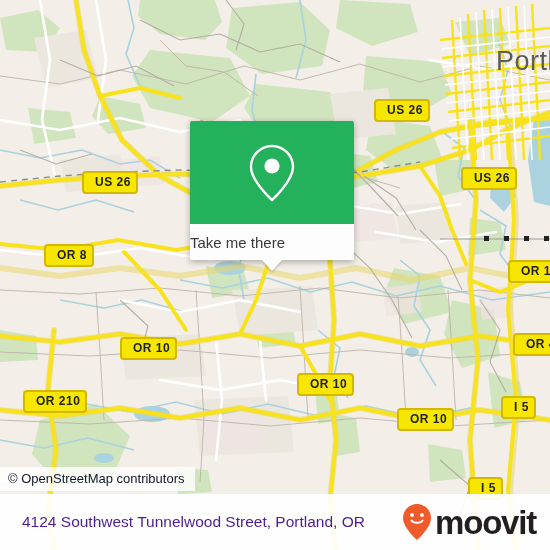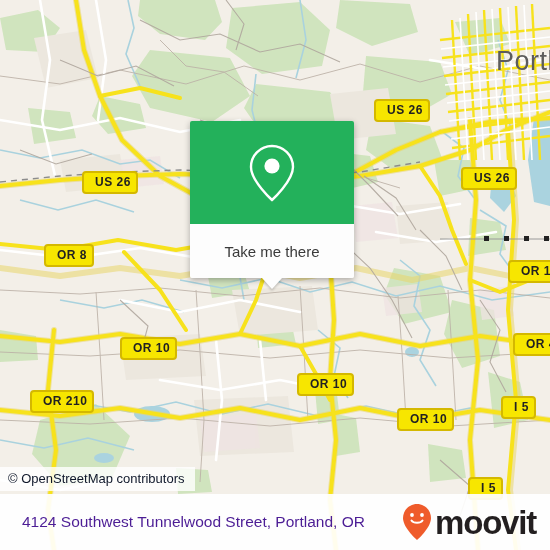--- a/index.html
+++ b/index.html
@@ -51,22 +51,22 @@
     overflow:visible;
   }
   .popup-head{
     background:#23b15b;
     height:103px;
     border-radius:2px 2px 0 0;
     display:flex;align-items:center;justify-content:center;
   }
   .popup-foot{
     background:#fdfdfd;
-    height:54px;
-    display:flex;align-items:center;justify-content:center;
+    height:36px;
+    display:flex;align-items:center;justify-content:flex-start;
     border-radius:0 0 2px 2px;
     position:relative;
   }
   .popup-foot-label{
     font-size:15px;color:#3a3a3a;
     font-family:"Liberation Sans", sans-serif;
   }
   .popup-tail{
     position:absolute;
     left:50%;margin-left:-10px;bottom:-11px;
@@ -335,21 +335,21 @@
     <div class="city-label" style="left:496px;top:46px;">Portla</div>
 
     <div class="shield" style="left:374px;top:99px;">US 26</div>
     <div class="shield" style="left:82px;top:171px;">US 26</div>
     <div class="shield" style="left:461px;top:167px;">US 26</div>
     <div class="shield" style="left:44px;top:244px;">OR 8</div>
     <div class="shield" style="left:508px;top:260px;">OR 10</div>
     <div class="shield" style="left:120px;top:337px;">OR 10</div>
     <div class="shield" style="left:297px;top:373px;">OR 10</div>
     <div class="shield" style="left:513px;top:333px;">OR 43</div>
-    <div class="shield" style="left:30px;top:390px;">OR 210</div>
+    <div class="shield" style="left:23px;top:390px;">OR 210</div>
     <div class="shield" style="left:397px;top:408px;">OR 10</div>
     <div class="shield" style="left:501px;top:396px;">I 5</div>
     <div class="shield" style="left:468px;top:477px;">I 5</div>
   </div>
 
   <div class="popup">
     <div class="popup-head">
       <svg width="52" height="62" viewBox="0 0 52 62">
         <path d="M26 4 C14.4 4 5 13.4 5 25 C5 39 26 58 26 58 C26 58 47 39 47 25 C47 13.4 37.6 4 26 4 Z" fill="none" stroke="#ffffff" stroke-width="2.4"></path>
         <circle cx="26" cy="24" r="7.6" fill="#ffffff"></circle>

